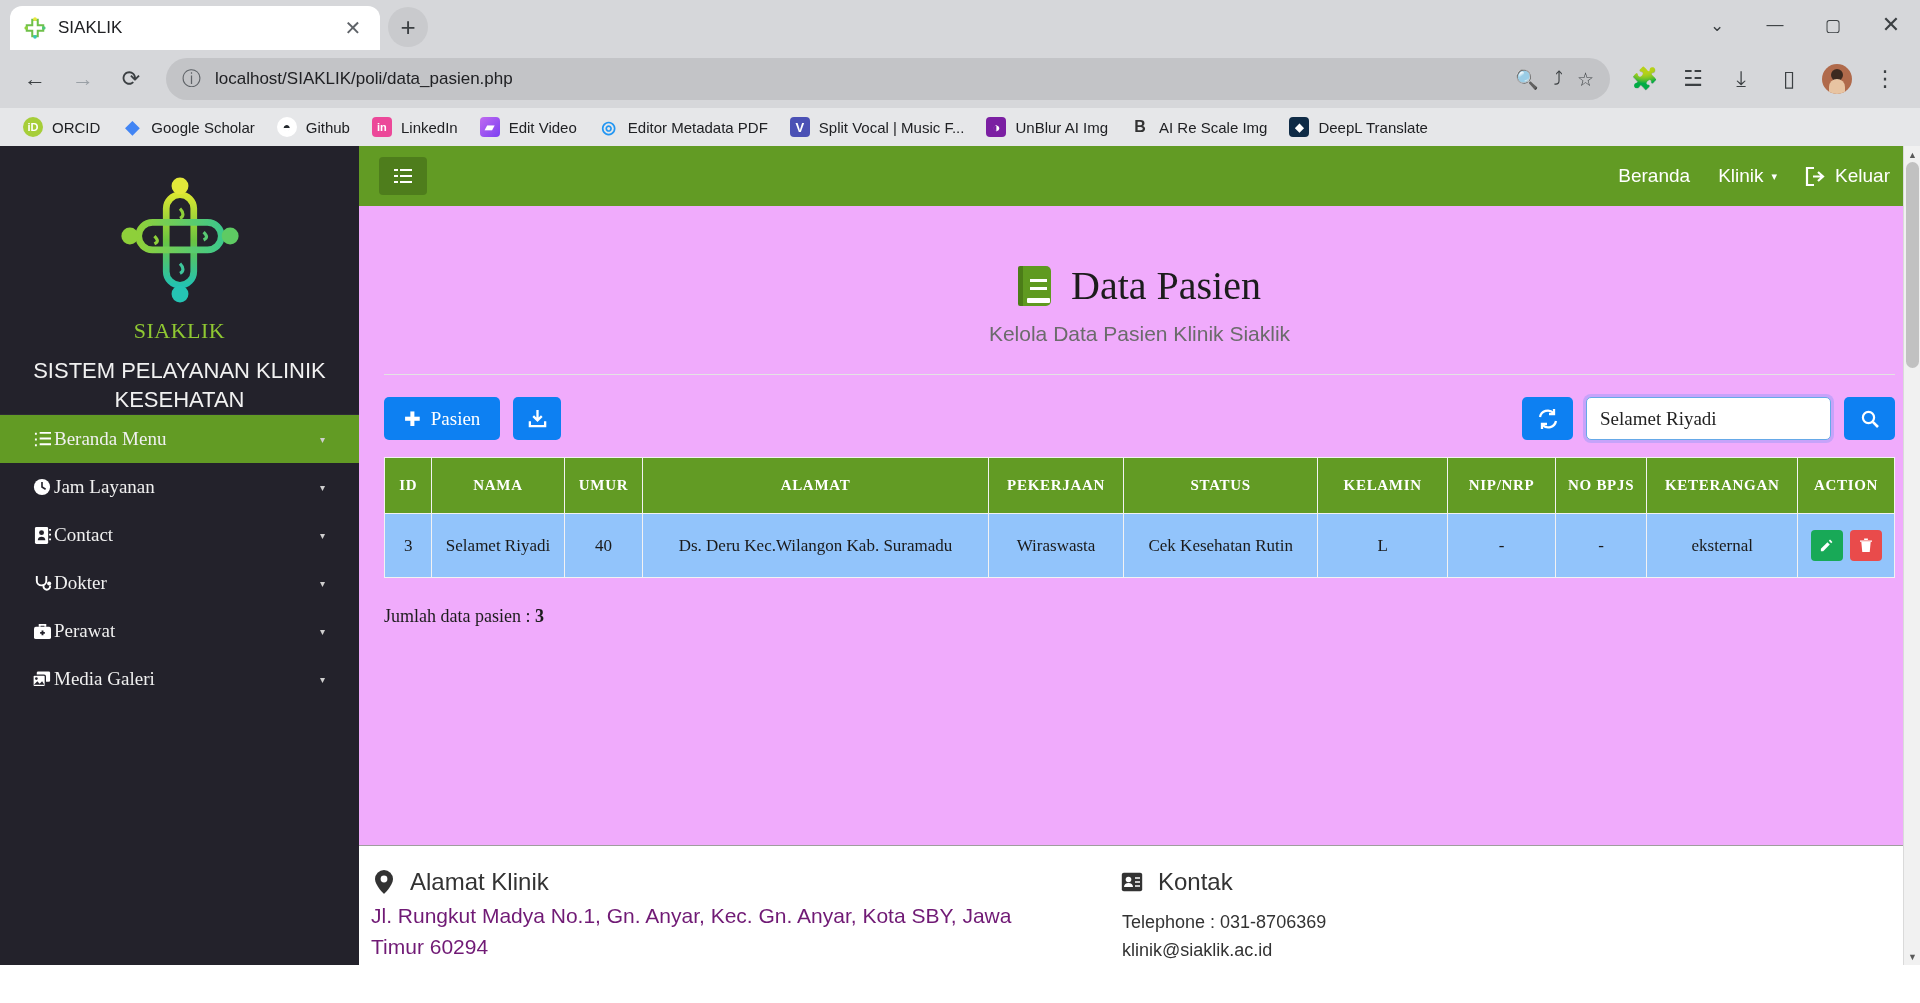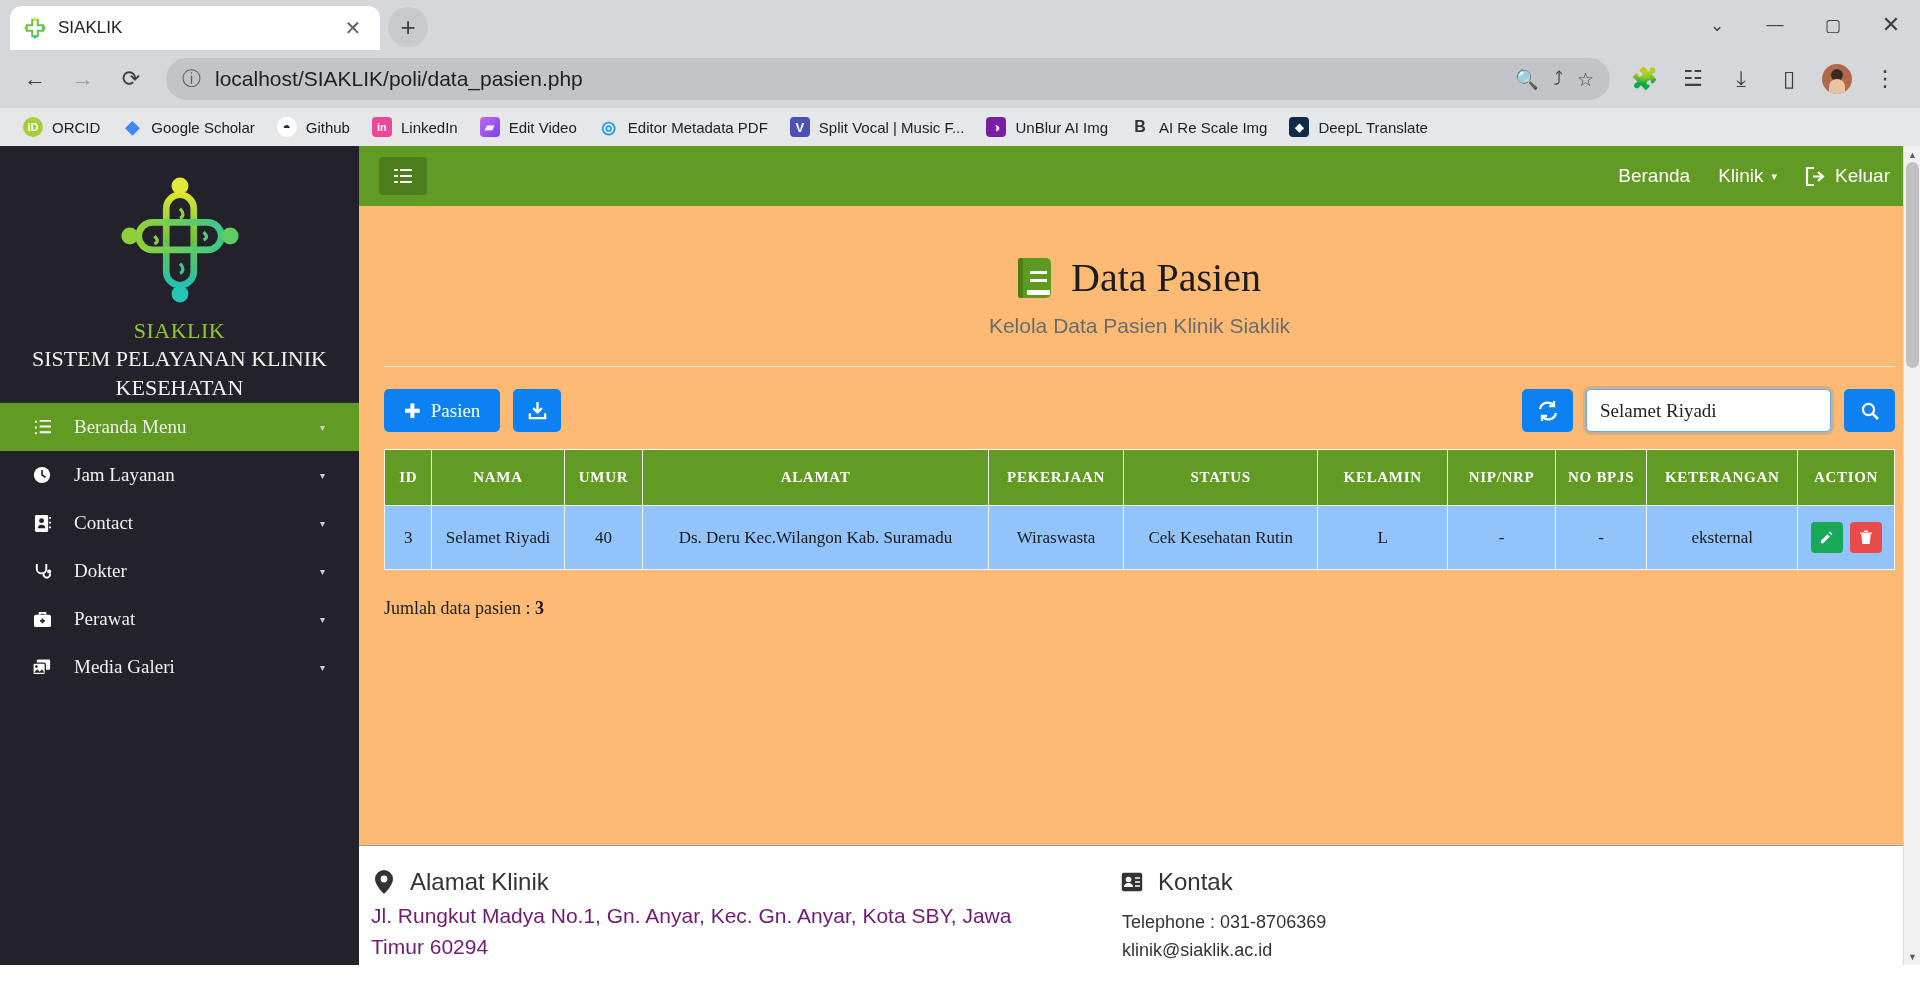--- a/index.html
+++ b/index.html
@@ -22,21 +22,21 @@
   .wctrl > div { width:58px; height:50px; display:flex; align-items:center; justify-content:center;
                  color:#3c4043; font-size:17px; }
   .wctrl .cls { font-size:22px; }
 
   .toolbar { height:58px; display:flex; align-items:center; padding:0 14px; gap:6px; background:#d6d7da; }
   .tbtn { width:42px; height:42px; border-radius:50%; display:flex; align-items:center;
           justify-content:center; color:#3c4043; font-size:22px; flex:none; }
   .tbtn.dim { color:#9aa0a6; }
   .omnibox { flex:1; height:42px; background:#c3c4c7; border-radius:21px; display:flex;
              align-items:center; padding:0 16px; gap:14px; margin:0 8px; }
-  .omni-url { font-size:21px; color:#202124; flex:1; white-space:nowrap; }
+  .omni-url { font-size:17px; color:#202124; flex:1; white-space:nowrap; }
   .omni-right { display:flex; gap:14px; align-items:center; color:#3c4043; font-size:19px; }
   .avatar { width:30px; height:30px; border-radius:50%; background:#b06a4b; overflow:hidden;
             position:relative; flex:none; }
   .avatar:after { content:""; position:absolute; left:7px; top:15px; width:16px; height:16px;
                   border-radius:50% 50% 0 0; background:#e8c4a2; }
   .avatar:before { content:""; position:absolute; left:9px; top:5px; width:12px; height:12px;
                    border-radius:50%; background:#3c2a20; }
 
   .bmbar { height:38px; background:#e6e7e9; display:flex; align-items:center; padding:0 14px; gap:4px; }
   .bm { display:flex; align-items:center; gap:9px; padding:4px 9px; border-radius:4px; white-space:nowrap; }
@@ -45,41 +45,41 @@
            align-items:center; justify-content:center; font-size:12px; font-weight:bold; color:#fff; }
 
   
   .page { width:1920px; height:819px; display:flex; position:relative; background:#fafafa; overflow:hidden; }
 
   
   .sidebar { width:359px; background:#23222b; flex:none; }
   .logo-wrap { padding:30px 0 8px; display:flex; justify-content:center; }
   .brand { text-align:center; padding:6px 14px 0; }
   .brand .b1 { font-family:"Liberation Serif", serif; font-size:22px; color:#8fc832; letter-spacing:.5px; }
-  .brand .b2 { font-family:Liberation Serif, serif; font-size:22px; color:#f1f1f1; line-height:1.32; margin-top:0; }
+  .brand .b2 { font-family:Liberation Sans, sans-serif; font-size:22px; color:#f1f1f1; line-height:1.32; margin-top:12px; }
   .role { display:flex; align-items:center; justify-content:center; gap:13px; margin-top:42px; padding-bottom:34px; }
   .dot { width:13px; height:13px; border-radius:50%; background:#3fc63f; }
   .role-label { font-size:22px; color:#f2f2f2; }
   .menu { border-top:1px solid #2d2c36; }
-  .mitem { height:48px; display:flex; align-items:center; padding:0 34px 0 30px; gap:20px;
+  .mitem { height:48px; display:flex; align-items:center; padding:0 34px 0 30px; 
            font-family:"Liberation Serif", serif; font-size:19px; color:#f0f0f0; }
   .mitem.active { background:#629b24; }
   .mico { width:24px; display:flex; align-items:center; justify-content:center; flex:none; }
   .mlabel { flex:1; }
   .caret { font-size:10px; color:#cfcfcf; }
 
   
   .main { flex:1; display:flex; flex-direction:column; min-width:0; }
   .navbar { height:60px; background:#629b24; display:flex; align-items:center; padding:0 30px 0 20px; }
   .burger { width:48px; height:38px; background:#4e7d1c; border-radius:4px; display:flex;
             align-items:center; justify-content:center; color:#fff; font-size:20px; }
   .nav-right { margin-left:auto; display:flex; align-items:center; gap:28px; }
   .nav-link { font-size:19px; color:#fff; display:flex; align-items:center; gap:8px; white-space:nowrap; }
 
-  .content { flex:1; background:#fdba74; padding:4px 25px; overflow:hidden; position:relative; }
+  .content { flex:1; background:#f0abfc; padding:12px 25px; overflow:hidden; position:relative; }
   .page-head { text-align:center; padding-top:44px; }
   .ptitle { display:flex; align-items:center; justify-content:center; gap:20px;
             font-family:"Liberation Serif", serif; font-size:40px; color:#1c1c1c; }
   .book { width:33px; height:40px; background:#5f9a20; border-radius:2px 5px 5px 2px;
           position:relative; border-left:5px solid #4c7d18; flex:none; }
   .book .ln { position:absolute; left:7px; width:17px; height:3px; background:#fff; }
   .book .ln.a { top:13px; } .book .ln.b { top:21px; }
   .book .ln.c { top:32px; left:4px; width:23px; height:5px; border-radius:1px; }
   .psub { font-size:21px; color:#6b6b6b; margin-top:13px; }
   .rule { height:1px; background:#e3e3e3; margin:28px 0 0; }

